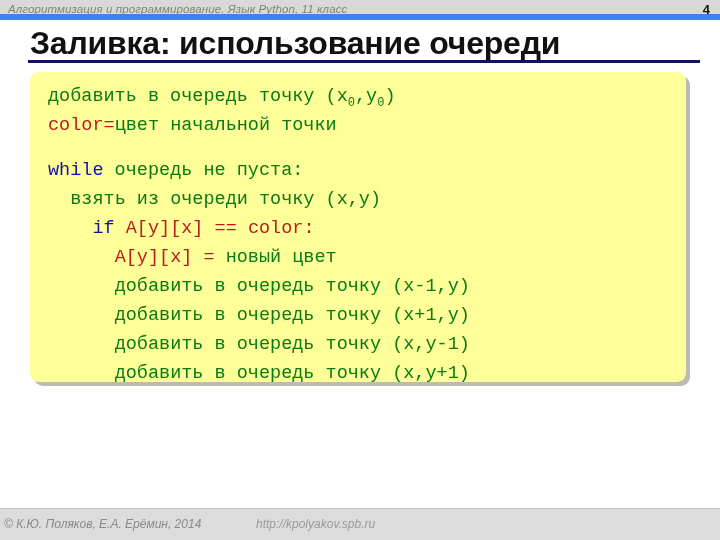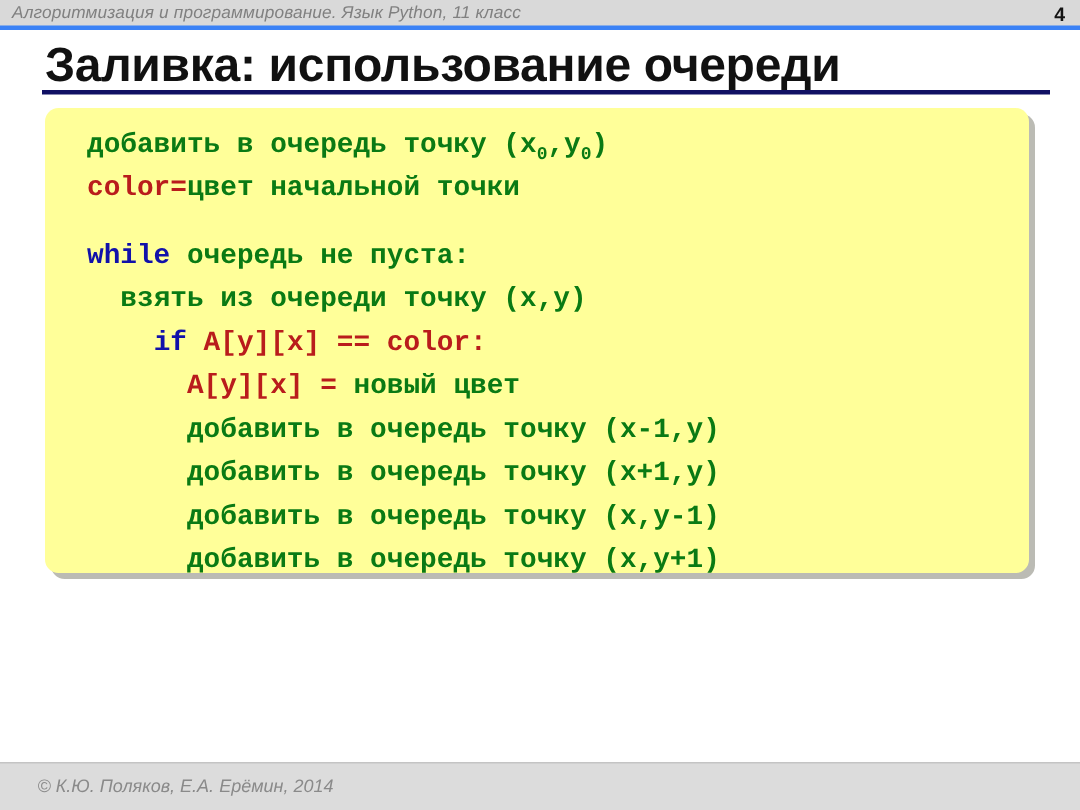--- a/index.html
+++ b/index.html
@@ -16,21 +16,21 @@
   }
 
   
   .top-band {
     position: absolute;
     left: 0;
     top: 0;
     width: 720px;
     height: 20px;
     background: #d9d9d9;
-    border-bottom: 3px solid #3b82f6;
+    border-bottom: 6px solid #3b82f6;
     box-sizing: border-box;
   }
   .top-band-title {
     position: absolute;
     left: 8px;
     top: 3px;
     font-family: "Liberation Sans", sans-serif;
     font-size: 11.5px;
     font-style: italic;
     color: #808080;
@@ -86,25 +86,25 @@
     top: 72px;
     width: 656px;
     height: 310px;
     background: #ffff99;
     border-radius: 9px;
     box-sizing: border-box;
     overflow: hidden;
   }
   .code-body {
     position: absolute;
-    left: 28px;
+    left: 18px;
     top: 10px;
     font-family: "Liberation Mono", "DejaVu Sans Mono", monospace;
     font-size: 18.5px;
-    font-weight: bold;
+    font-weight: normal;
     line-height: 29px;
     color: #1a6b1a;
     white-space: pre;
   }
   .code-line {
     white-space: pre;
     height: 29px;
   }
   .code-line.gap {
     height: 16px;
@@ -124,21 +124,21 @@
     left: 0;
     bottom: 0;
     width: 720px;
     height: 32px;
     background: #dcdcdc;
     border-top: 1px solid #c4c4c4;
     box-sizing: border-box;
   }
   .footer-copy {
     position: absolute;
-    left: 25px;
+    left: 4px;
     top: 8px;
     font-family: "Liberation Sans", sans-serif;
     font-size: 12px;
     font-style: italic;
     color: #8a8a8a;
     white-space: nowrap;
   }
   .footer-url {
     position: absolute;
     left: 256px;
@@ -161,13 +161,14 @@
 <div class="slide-title">Заливка: использование очереди</div>
 <div class="title-rule"></div>
 
 <div class="code-panel-shadow"></div>
 <div class="code-panel">
   <div class="code-body" id="code-body"><div class="code-line"><span class="tok-green">добавить в очередь точку (x</span><span class="tok-green sub">0</span><span class="tok-green">,y</span><span class="tok-green sub">0</span><span class="tok-green">)</span></div><div class="code-line"><span class="tok-black">color</span><span class="tok-black">=</span><span class="tok-green">цвет начальной точки</span></div><div class="code-line gap"></div><div class="code-line"><span class="tok-blue">while</span><span class="tok-green"> очередь не пуста:</span></div><div class="code-line"><span class="tok-green">  </span><span class="tok-green">взять из очереди точку (x,y)</span></div><div class="code-line"><span class="tok-green">    </span><span class="tok-blue">if</span><span class="tok-black"> A[y][x] </span><span class="tok-black">==</span><span class="tok-black"> color:</span></div><div class="code-line"><span class="tok-green">      </span><span class="tok-black">A[y][x] = </span><span class="tok-green">новый цвет</span></div><div class="code-line"><span class="tok-green">      </span><span class="tok-green">добавить в очередь точку (x-1,y)</span></div><div class="code-line"><span class="tok-green">      </span><span class="tok-green">добавить в очередь точку (x+1,y)</span></div><div class="code-line"><span class="tok-green">      </span><span class="tok-green">добавить в очередь точку (x,y-1)</span></div><div class="code-line"><span class="tok-green">      </span><span class="tok-green">добавить в очередь точку (x,y+1)</span></div></div>
 </div>
 
 <div class="footer-band">
   <span class="footer-copy">© К.Ю. Поляков, Е.А. Ерёмин, 2014</span>
+  <span class="footer-url">http://kpolyakov.spb.ru</span>
 </div>
 
 </body></html>

